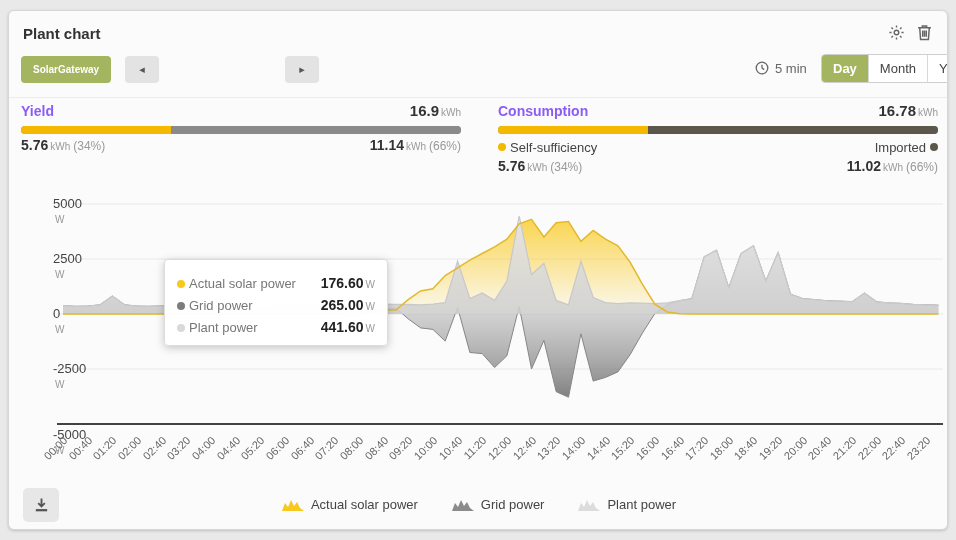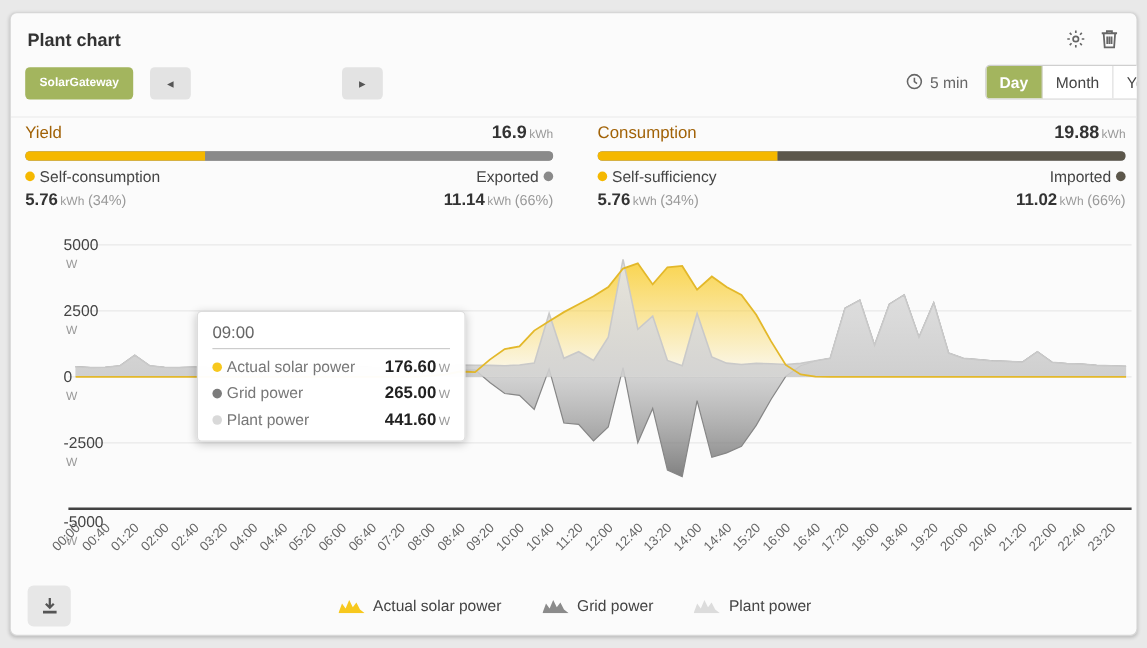--- a/index.html
+++ b/index.html
@@ -20,21 +20,21 @@
   .interval { position:absolute; left:746px; top:50px; display:flex; align-items:flex-start; gap:6px; font-size:13px; color:#666; }
   .seg { position:absolute; left:812px; top:43px; display:flex; border:1px solid #cfcfcf; border-radius:4px; overflow:hidden; background:#fff; }
   .seg .tab { padding:6px 11px; font-size:13px; color:#444; background:#fff; border-right:1px solid #d8d8d8; cursor:pointer; }
   .seg .tab:last-child { border-right:none; }
   .seg .tab.active { background:#a3b55e; color:#fff; font-weight:bold; }
   
   .summary { position:absolute; left:0; top:86px; width:100%; height:88px; border-top:1px solid #ececec; }
   .panel { position:absolute; top:4px; width:440px; }
   #panel-0 { left:12px; } #panel-1 { left:489px; }
   .p-row1 { display:flex; justify-content:space-between; align-items:baseline; }
-  .p-title { font-size:14px; font-weight:normal; color:#a16207; }
+  .p-title { font-size:14px; font-weight:bold; color:#8b5cf6; }
   .p-total { font-size:15px; font-weight:bold; color:#333; }
   .unit { font-size:10px; font-weight:normal; color:#999; margin-left:2px; }
   .p-bar { margin-top:7px; height:8px; border-radius:4px; overflow:hidden; display:flex; background:#8a8a8a; }
   .p-bar .seg-l { height:100%; }
   .p-bar .seg-r { height:100%; flex:1; }
   .p-row2 { display:flex; justify-content:space-between; margin-top:6px; font-size:13px; color:#444; }
   .dot { display:inline-block; width:8px; height:8px; border-radius:50%; margin:0 4px 0 0; vertical-align:1px; }
   .dot-r { margin:0 0 0 4px; }
   .p-row3 { display:flex; justify-content:space-between; margin-top:3px; font-size:14px; font-weight:bold; color:#333; }
   .pct { font-size:12px; font-weight:normal; color:#999; margin-left:3px; }
@@ -109,33 +109,29 @@
   <div class="summary">
     <div class="panel" id="panel-0">
       <div class="p-row1">
         <span class="p-title">Yield</span>
         <span class="p-total"><b>16.9</b><span class="unit">kWh</span></span>
       </div>
       <div class="p-bar">
           <div class="seg-l" style="width: 34%; background: rgb(245, 184, 0);"></div>
           <div class="seg-r" style="background: rgb(138, 138, 138);"></div>
         </div>
-      <div class="p-row2">
-        <span><span class="dot" style="background: rgb(245, 184, 0);"></span><span>Self-consumption</span></span>
-        <span><span>Exported</span><span class="dot dot-r" style="background: rgb(138, 138, 138);"></span></span>
-      </div>
       <div class="p-row3">
         <span><span>5.76</span><span class="unit">kWh</span><span class="pct">(34%)</span></span>
         <span><span>11.14</span><span class="unit">kWh</span><span class="pct">(66%)</span></span>
       </div>
     </div>
     <div class="panel" id="panel-1">
       <div class="p-row1">
         <span class="p-title">Consumption</span>
-        <span class="p-total"><b>19.88</b><span class="unit">kWh</span></span>
+        <span class="p-total"><b>16.78</b><span class="unit">kWh</span></span>
       </div>
       <div class="p-bar">
           <div class="seg-l" style="width: 34%; background: rgb(245, 184, 0);"></div>
           <div class="seg-r" style="background: rgb(92, 87, 75);"></div>
         </div>
       <div class="p-row2">
         <span><span class="dot" style="background: rgb(245, 184, 0);"></span><span>Self-sufficiency</span></span>
         <span><span>Imported</span><span class="dot dot-r" style="background: rgb(92, 87, 75);"></span></span>
       </div>
       <div class="p-row3">
@@ -210,21 +206,20 @@
       <div class="xlab" style="left: 717.14px;">19:20</div>
       <div class="xlab" style="left: 741.8px;">20:00</div>
       <div class="xlab" style="left: 766.46px;">20:40</div>
       <div class="xlab" style="left: 791.12px;">21:20</div>
       <div class="xlab" style="left: 815.78px;">22:00</div>
       <div class="xlab" style="left: 840.44px;">22:40</div>
       <div class="xlab" style="left: 865.1px;">23:20</div>
     </div>
 
   <div class="tooltip">
-    <div class="tt-time">09:00</div>
     <div class="tt-row">
       <span class="dot" style="background: rgb(247, 200, 30);"></span>
       <span class="tt-label">Actual solar power</span>
       <span class="tt-val">176.60</span>
         <span class="unit">W</span>
     </div>
     <div class="tt-row">
       <span class="dot" style="background: rgb(124, 124, 124);"></span>
       <span class="tt-label">Grid power</span>
       <span class="tt-val">265.00</span>

